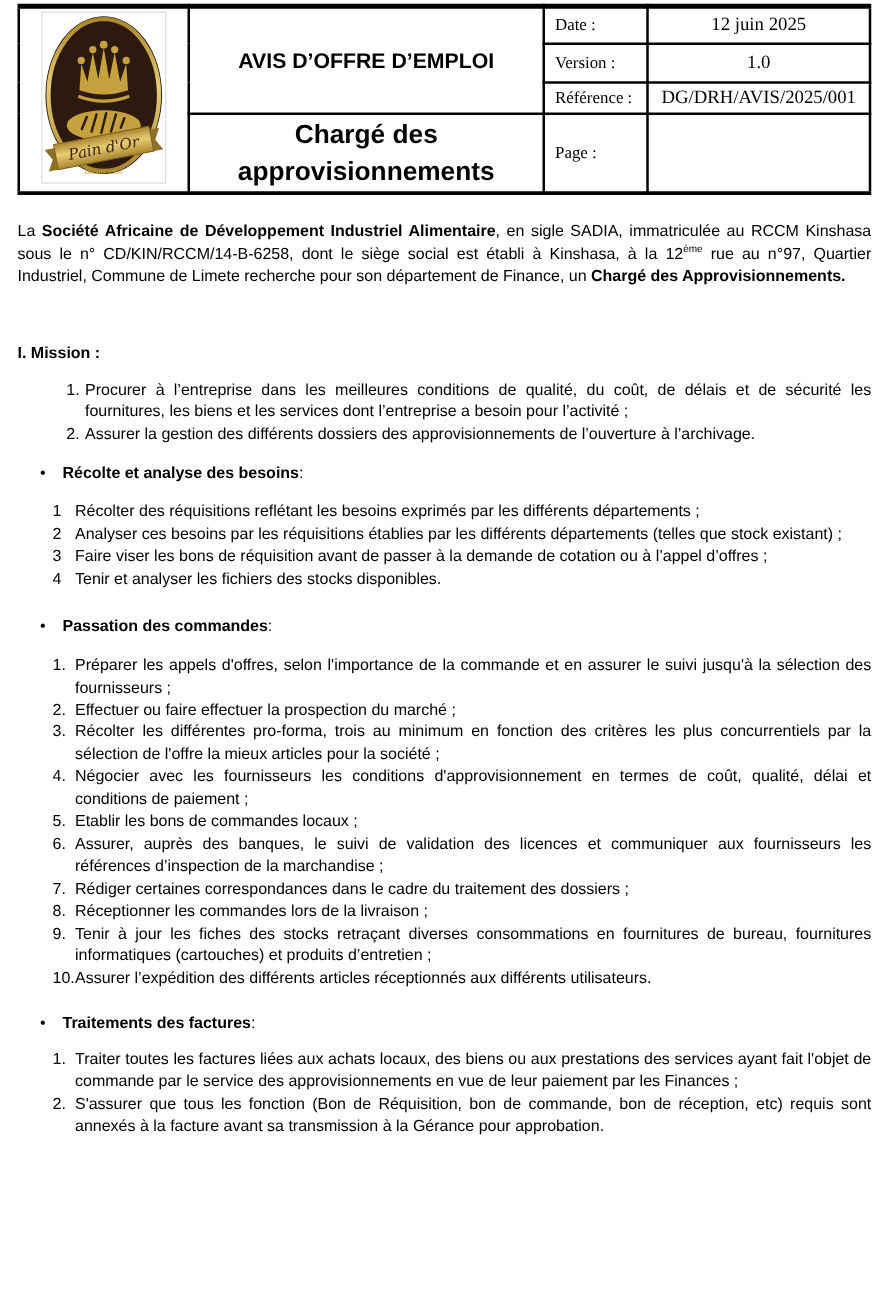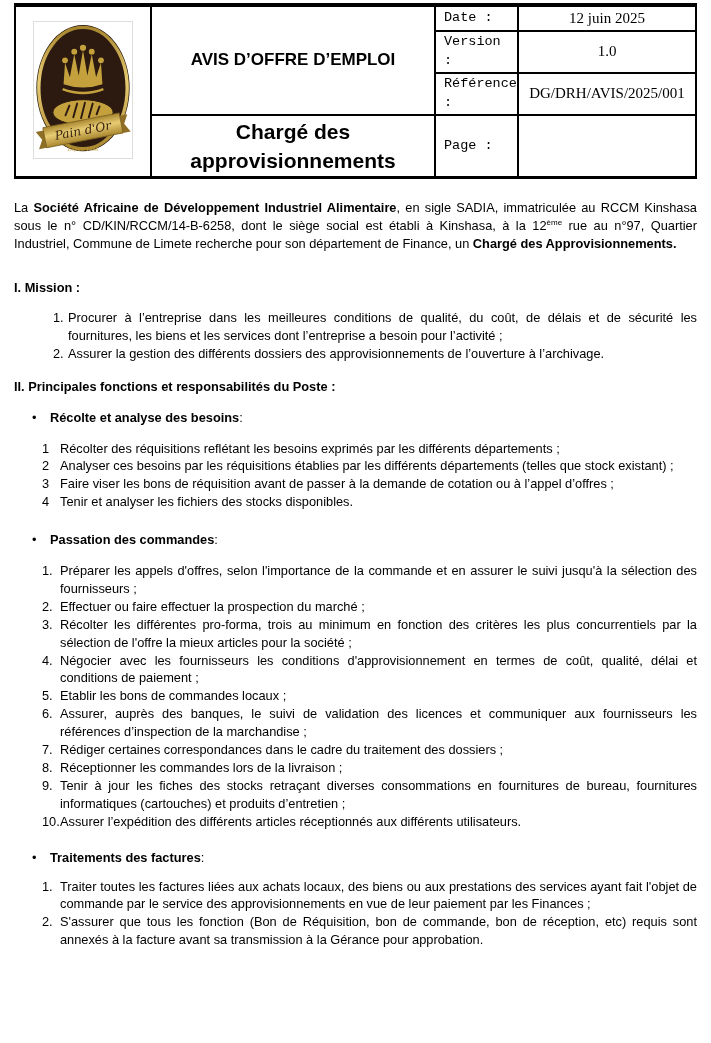--- a/index.html
+++ b/index.html
@@ -19,31 +19,31 @@
     table-layout:fixed;
     border:2.5px solid #000;
     border-top:4px solid #000;
     border-bottom:3px solid #000;
   }
   table.hdr td{border:2px solid #000;overflow:hidden;vertical-align:middle;}
   .logo-cell{text-align:center;padding:2px;}
   .logo-frame{display:inline-block;border:1px solid #ddd;background:#fff;line-height:0;}
   .title-cell{text-align:center;font-weight:700;font-size:17px;}
   .sub-cell{text-align:center;font-weight:700;font-size:21px;}
-  .ml{font-family:Liberation Mono, monospace;font-size:13.5px;padding:1px 5px 1px 8px;}
+  .ml{font-family:Liberation Serif, serif;font-size:13.5px;padding:1px 5px 1px 8px;}
   .mv{font-family:"Liberation Serif", serif;font-size:15px;text-align:center;padding:1px 2px;}
   .h46{height:46px;} .h27{height:27px;} .h15{height:15px;} .h50{height:50px;}
 
   
   .intro{margin:20px 0 0 0;text-align:justify;}
   .b{font-weight:700;}
   .intro sup{font-size:8px;line-height:0;vertical-align:super;}
 
   .sec{font-weight:700;font-size:12.8px;margin:0;}
-  .sec1{margin-top:26px;}
+  .sec1{margin-top:43px;}
   .sec2{margin-top:15px;}
 
   .li{display:flex;align-items:flex-start;}
   .num{flex:0 0 18px;}
   .txt{flex:1 1 auto;text-align:justify;}
 
   .mission{margin:12px 0 0 39px;}
   .mission .num{flex-basis:15px;}
 
   .sublist{margin:13px 0 0 28px;}
@@ -132,21 +132,20 @@
     <div class="li">
       <span class="num">1.</span>
       <span class="txt">Procurer à l’entreprise dans les meilleures conditions de qualité, du coût, de délais et de sécurité les fournitures, les biens et les services dont l’entreprise a besoin pour l’activité ;</span>
     </div>
     <div class="li">
       <span class="num">2.</span>
       <span class="txt">Assurer la gestion des différents dossiers des approvisionnements de l’ouverture à l’archivage.</span>
     </div>
   </div>
 
-  <h3 class="sec sec2">II. Principales fonctions et responsabilités du Poste :</h3>
 
   <div class="brow b1">
     <span class="bullet">•</span>
       <span class="btitle">Récolte et analyse des besoins</span>
       <span> :</span>
   </div>
   <div class="sublist">
     <div class="li">
         <span class="num">1</span>
         <span class="txt">Récolter des réquisitions reflétant les besoins exprimés par les différents départements ;</span>

